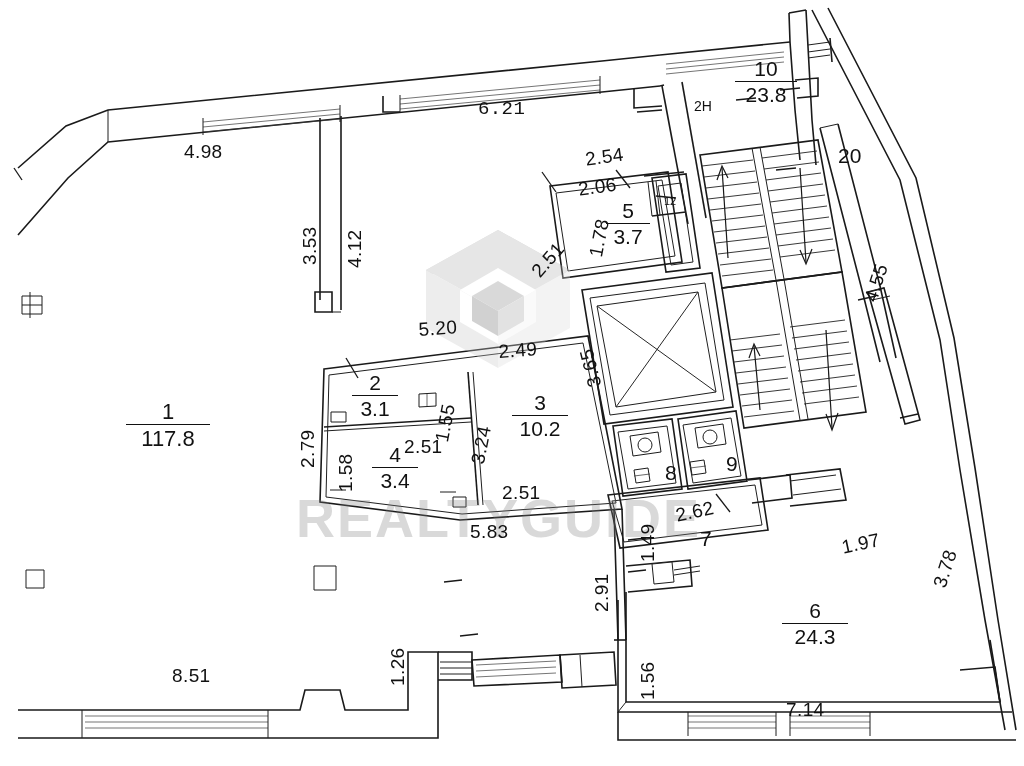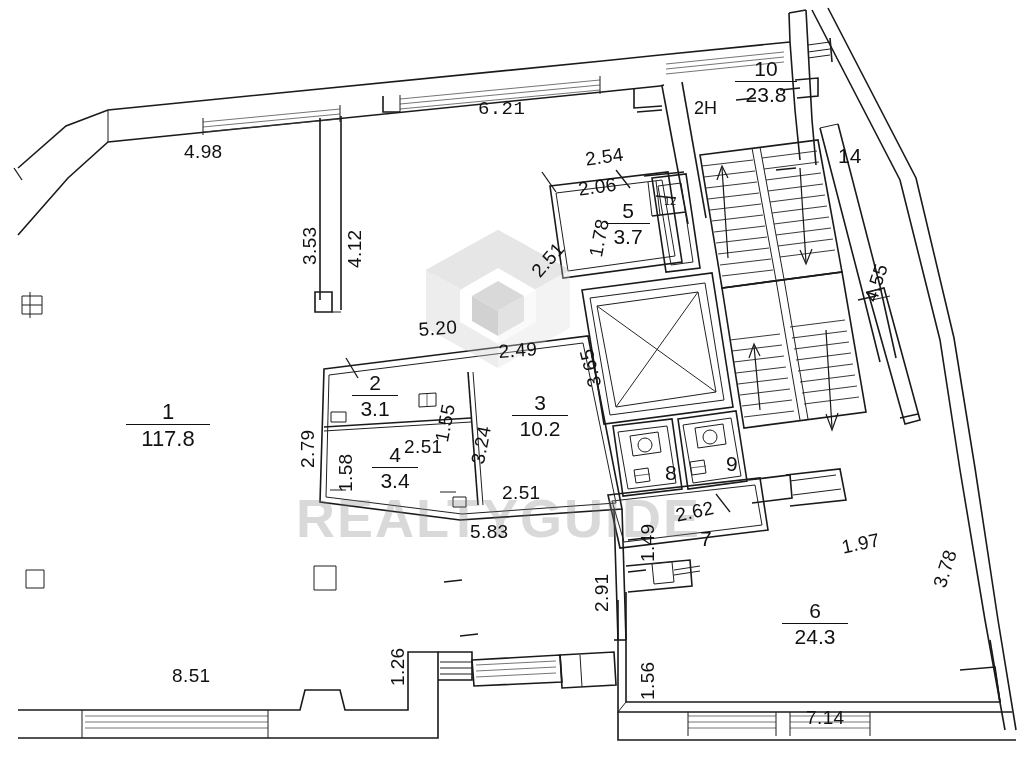--- a/index.html
+++ b/index.html
@@ -37,21 +37,21 @@
     position: absolute;
     color: #111111;
     font-family: "Liberation Sans", sans-serif;
     white-space: nowrap;
     line-height: 1;
     user-select: none;
   }
   .dim { font-size: 19px; letter-spacing: 0.4px; }
   .rnum { font-size: 21px; }
   .rtiny { font-size: 11px; }
-  .rmid { font-size: 18px; }
+  .rmid { font-size: 14px; }
 
   .roombox {
     position: absolute;
     text-align: center;
     color: #111;
     user-select: none;
   }
   .roombox .num {
     display: block;
     font-size: 21px;
@@ -435,21 +435,21 @@
   </div>
 
   <div class="roombox" style="left:735px; top:58px; width:62px;">
     <span class="num">10</span>
     <span class="area">23.8</span>
   </div>
 
   <div class="lbl rnum" style="left:700px; top:528px;">7</div>
   <div class="lbl rnum" style="left:665px; top:462px;">8</div>
   <div class="lbl rnum" style="left:726px; top:453px;">9</div>
-  <div class="lbl rnum" style="left:838px; top:145px;">14</div>
+  <div class="lbl rnum" style="left:838px; top:145px;">20</div>
   <div class="lbl rtiny" style="left:664px; top:196px;">12</div>
   <div class="lbl rmid" style="left:694px; top:99px;">2Н</div>
 
   <div class="lbl dim" style="left:184px; top:142px;">4.98</div>
   <div class="lbl dim" style="left:478px; top:100px;font-family:Liberation Mono, monospace;">6.21</div>
 
   <div class="lbl dim rot90" style="left:300px; top:265px;">3.53</div>
   <div class="lbl dim rot90" style="left:345px; top:268px;">4.12</div>
 
   <div class="lbl dim rotE" style="left:584px; top:150px;">2.54</div>
@@ -471,18 +471,18 @@
   <div class="lbl dim" style="left:502px; top:483px;">2.51</div>
   <div class="lbl dim" style="left:446px; top:522px;margin-left:24px;">5.83</div>
 
   <div class="lbl dim rotF" style="left:674px; top:506px;">2.62</div>
   <div class="lbl dim rot90" style="left:638px; top:562px;">1.49</div>
   <div class="lbl dim rot90" style="left:592px; top:612px;">2.91</div>
 
   <div class="lbl dim rotF" style="left:840px; top:538px;">1.97</div>
   <div class="lbl dim rotB" style="left:930px; top:584px;">3.78</div>
   <div class="lbl dim rot90" style="left:638px; top:700px;">1.56</div>
-  <div class="lbl dim" style="left:806px; top:700px;margin-top:8px;">7.14</div>
+  <div class="lbl dim" style="left:786px; top:700px;">7.14</div>
 
   <div class="lbl dim" style="left:172px; top:666px;">8.51</div>
   <div class="lbl dim rot90" style="left:388px; top:686px;">1.26</div>
 
 </div>
 
 </body></html>

